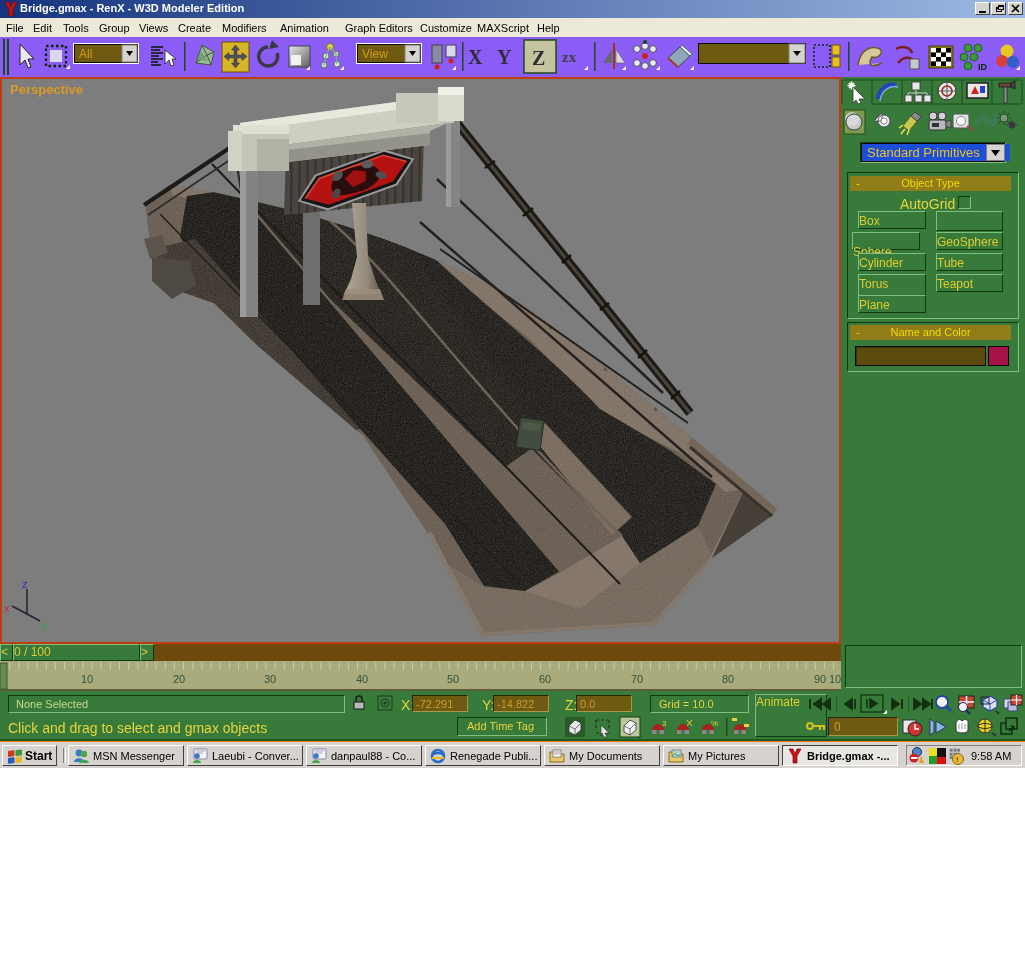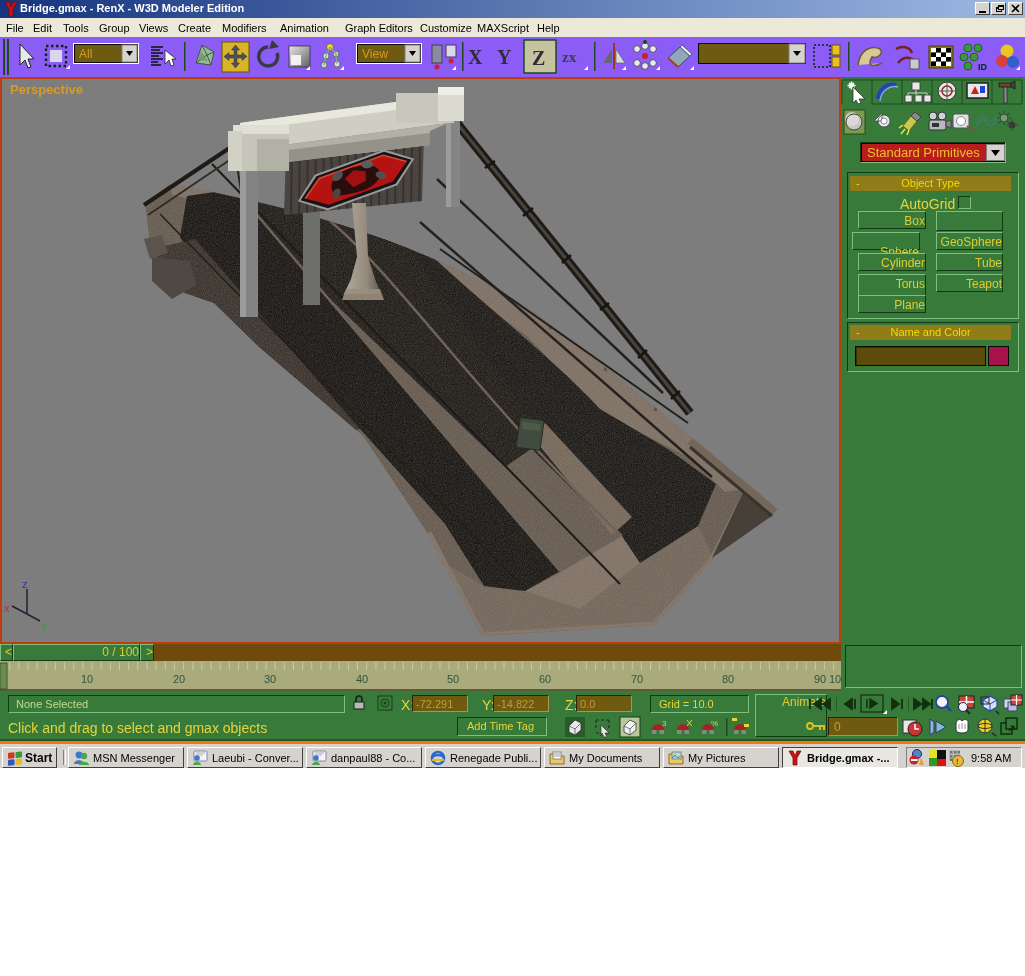--- a/index.html
+++ b/index.html
@@ -6,22 +6,22 @@
 #titlebar{left:0;top:0;width:1025px;height:18px;background:linear-gradient(to right,#16347e,#9db9e4);color:#fff;font-weight:bold;font-size:11px}
 #menubar{left:0;top:18px;width:1025px;height:19px;background:#ece9d8;font-size:11px;color:#000}
 #menubar span{position:absolute;top:4px}
 #toolbar{left:0;top:37px;width:1025px;height:41px;background:#8b5cf6}
 #viewport{left:0;top:77px;width:841px;height:567px;background:#bf3c0e}
 #vpinner{left:2px;top:2px;width:837px;height:563px;background:#7d7d7d}
 #cmdpanel{left:841px;top:77px;width:184px;height:664px;background:#377a3a}
 #timeslider{left:0;top:644px;width:841px;height:17px;background:#6e4a0d}
 #trackbar{left:0;top:661px;width:841px;height:30px;background:#a9ab7c}
 #statusbar{left:0;top:691px;width:1025px;height:50px;background:#377a3a;box-shadow:inset 0 -2px 0 #1d5c20}
-#taskbar{left:0;top:741px;width:1025px;height:27px;background:#d6d3ce;border-top:3px solid #f97316}
-.gbtn{position:absolute;background:#377a3a;border-top:1px solid #7fbf7f;border-left:1px solid #7fbf7f;border-right:1px solid #123a12;border-bottom:1px solid #123a12;color:#e0cc32;font-size:12px;text-align:right}
+#taskbar{left:0;top:741px;width:1025px;height:27px;background:#d6d3ce;border-top:1px solid #f97316}
+.gbtn{position:absolute;background:#377a3a;border-top:1px solid #7fbf7f;border-left:1px solid #7fbf7f;border-right:1px solid #123a12;border-bottom:1px solid #123a12;color:#e0cc32;font-size:12px;text-align:left}
 .olive{background:#6e5a11;border-top:1px solid #2a2305;border-left:1px solid #2a2305;border-right:1px solid #a8964a;border-bottom:1px solid #a8964a;color:#d4a017}
 .sunkg{border-top:1px solid #123a12;border-left:1px solid #123a12;border-right:1px solid #7fbf7f;border-bottom:1px solid #7fbf7f}
 .roll{position:absolute;background:#917c1a;color:#f0dc00;font-size:11px}
 .ylw{color:#e8d43c;font-size:14px;position:absolute}
 .tbtn{position:absolute;top:3px;height:21px;background:#d6d3ce;border-top:1px solid #fff;border-left:1px solid #fff;border-right:1px solid #404040;border-bottom:1px solid #404040;font-size:11px;color:#000}
 </style></head><body>
 <div class="abs" id="titlebar">
     <span style="position:absolute;left:20px;top:2px">Bridge.gmax - RenX - W3D Modeler Edition</span>
 <svg class="abs" style="left:3px;top:1px" width="16" height="16" viewBox="0 0 16 16">
       <path d="M2,1 L6,1 L8,6 L10,1 L14,1 L10,8 L10,15 L6,15 L6,8 Z" fill="#cc1111" stroke="#7a0808" stroke-width="0.7"></path>
@@ -393,21 +393,21 @@
         <g stroke="#2a4a2a" stroke-width="1.2">
           <path d="M5,0 v-2 M5,10 v2 M0,5 h-2 M10,5 h2 M1.5,1.5 l-1.5,-1.5 M8.5,8.5 l1.5,1.5 M1.5,8.5 l-1.5,1.5 M8.5,1.5 l1.5,-1.5"></path>
         </g>
         <circle cx="13" cy="12" r="3.5" fill="#3a3a3a"></circle>
         <g stroke="#3a3a3a">
           <path d="M13,8 v-1.5 M13,16 v1.5 M9,12 h-1.5 M17,12 h1.5"></path>
         </g>
       </g>
 </svg>
 <div class="abs" style="left:19px;top:65px;width:146px;height:21px;background:#0a0a0a;border:1px solid #7fbf7f;border-color:#123a12 #7fbf7f #7fbf7f #123a12">
-<div class="abs" style="left:1px;top:1px;width:124px;height:17px;background:#b91c1c;color:#e8c12c;font-size:13px;padding:1px 0 16px 5px">Standard Primitives</div>
+<div class="abs" style="left:1px;top:1px;width:148px;height:17px;background:#1d4ed8;color:#e8c12c;font-size:13px;padding:1px 0 16px 5px">Standard Primitives</div>
 <div class="abs" style="left:125px;top:1px;width:19px;height:17px;background:#d6d3ce;border:1px solid #808080"><svg width="17" height="15">
           <path d="M4,5 L13,5 L8.5,11 Z" fill="#000"></path>
         </svg></div>
 </div>
 <div class="abs sunkg" style="left:6px;top:95px;width:172px;height:147px"></div>
 <div class="abs roll" style="left:9px;top:99px;width:161px;height:15px;text-align:center;padding-top:1px">Object Type<span style="position:absolute;left:6px;top:1px">-</span></div>
 <div class="abs ylw" style="left:59px;top:119px">AutoGrid</div>
 <div class="abs sunkg" style="left:117px;top:119px;width:13px;height:13px;background:#377a3a"></div>
 <div class="gbtn" style="left:17px;top:134px;width:68px;height:18px;padding-top:2px">Box</div>
 <div class="gbtn" style="left:95px;top:134px;width:67px;height:18px;padding-top:18px">Cone</div>

